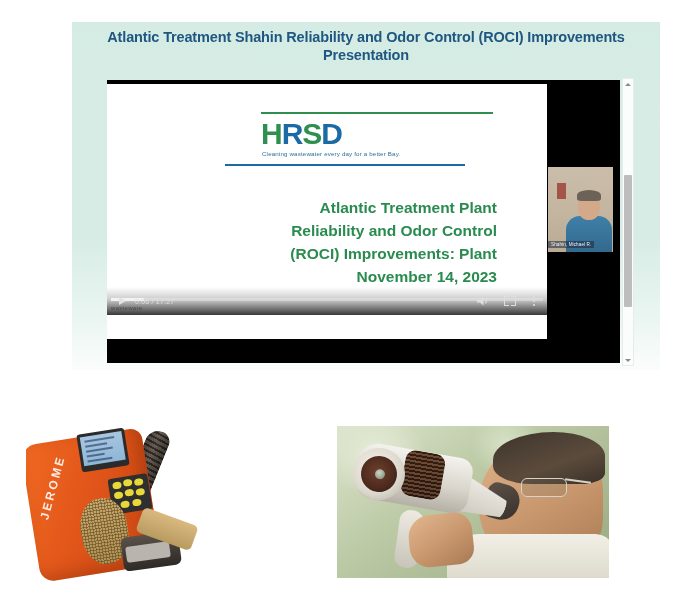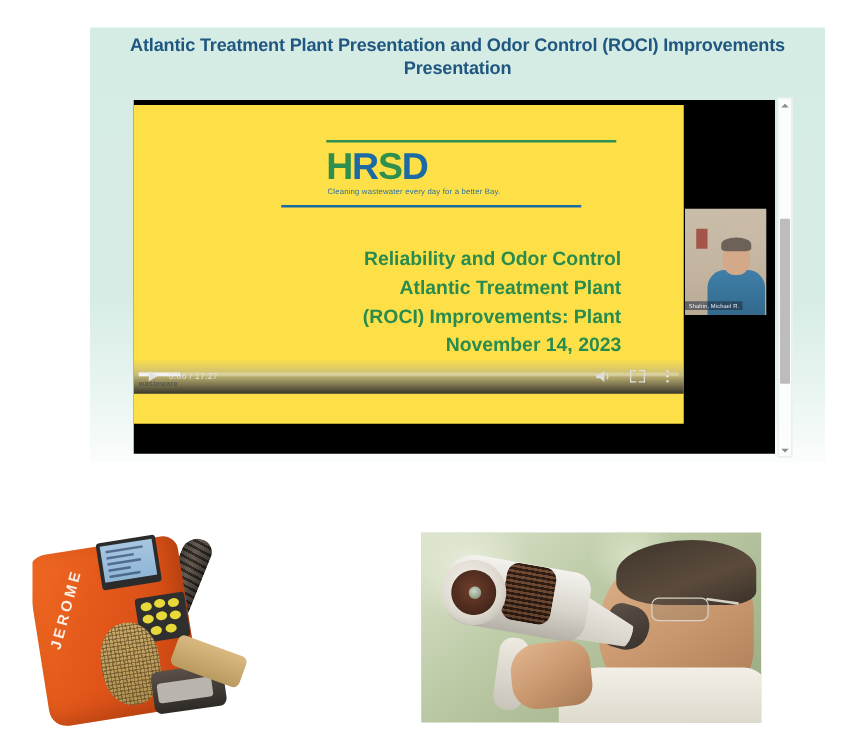--- a/index.html
+++ b/index.html
@@ -54,21 +54,21 @@
     width: 513px;
     height: 283px;
   }
   
   #slide-surface {
     position: absolute;
     left: 0;
     top: 4px;
     width: 440px;
     height: 255px;
-    background: #fde047;
+    background: #ffffff;
   }
 
   
   #hrsd-logo {
     position: absolute;
     left: 118px;
     top: 28px;
     width: 268px;
     height: 54px;
   }
@@ -605,37 +605,37 @@
     border-radius: 11px;
     background: linear-gradient(to bottom, #eeeae2 0%, #c9c4b9 100%);
     transform: rotate(8deg);
   }
 </style>
 </head>
 <body>
 
 <div id="presentation-panel">
 
-  <div id="presentation-title">Atlantic Treatment Plant Presentation and Odor Control (ROCI) Improvements Presentation</div>
+  <div id="presentation-title">Atlantic Treatment Shahin Reliability and Odor Control (ROCI) Improvements Presentation</div>
 
   <div id="video-player">
     <div id="video-stage">
 
       <div id="slide-surface">
 
         <div id="hrsd-logo">
           <div id="logo-rule-top"></div>
           <div id="logo-wordmark"><span class="h">H</span><span class="r">R</span><span class="s">S</span><span class="d">D</span></div>
           <div id="logo-tagline">Cleaning wastewater every day for a better Bay.</div>
           <div id="logo-rule-bottom"></div>
         </div>
 
         <div id="slide-heading">
+          <div>Atlantic Treatment Plant</div>
           <div>Reliability and Odor Control</div>
-          <div>Atlantic Treatment Plant</div>
           <div>(ROCI) Improvements: Plant</div>
           <div>November 14, 2023</div>
         </div>
 
         <div id="player-controls">
           <div id="progress-track">
             <div id="progress-fill"></div>
           </div>
           <div id="progress-watermark">wasteware</div>
           <div id="controls-row">

